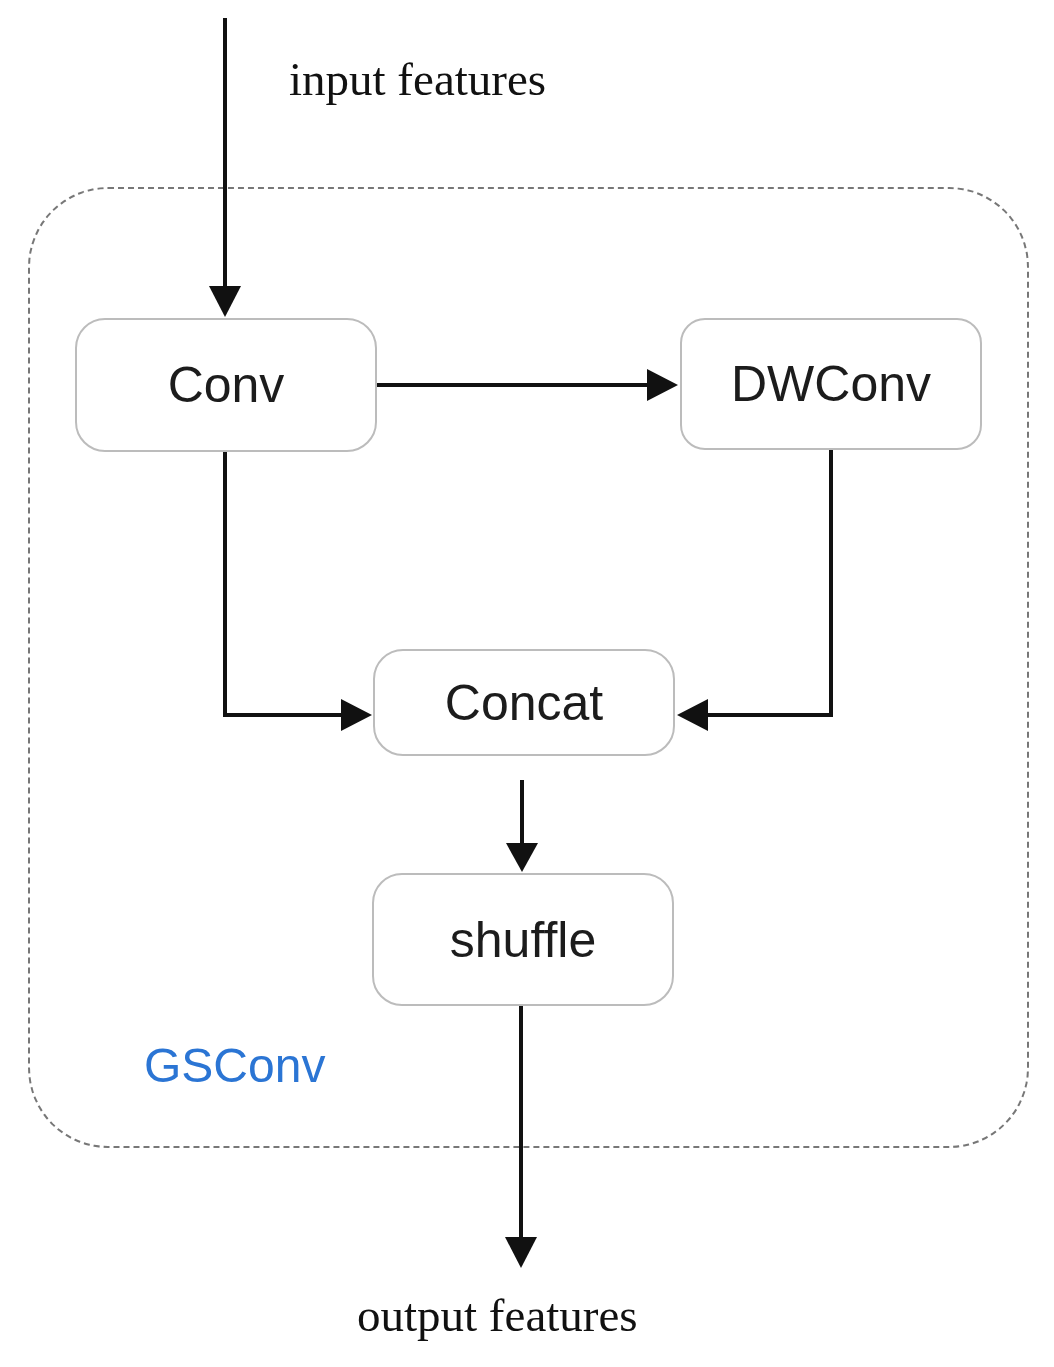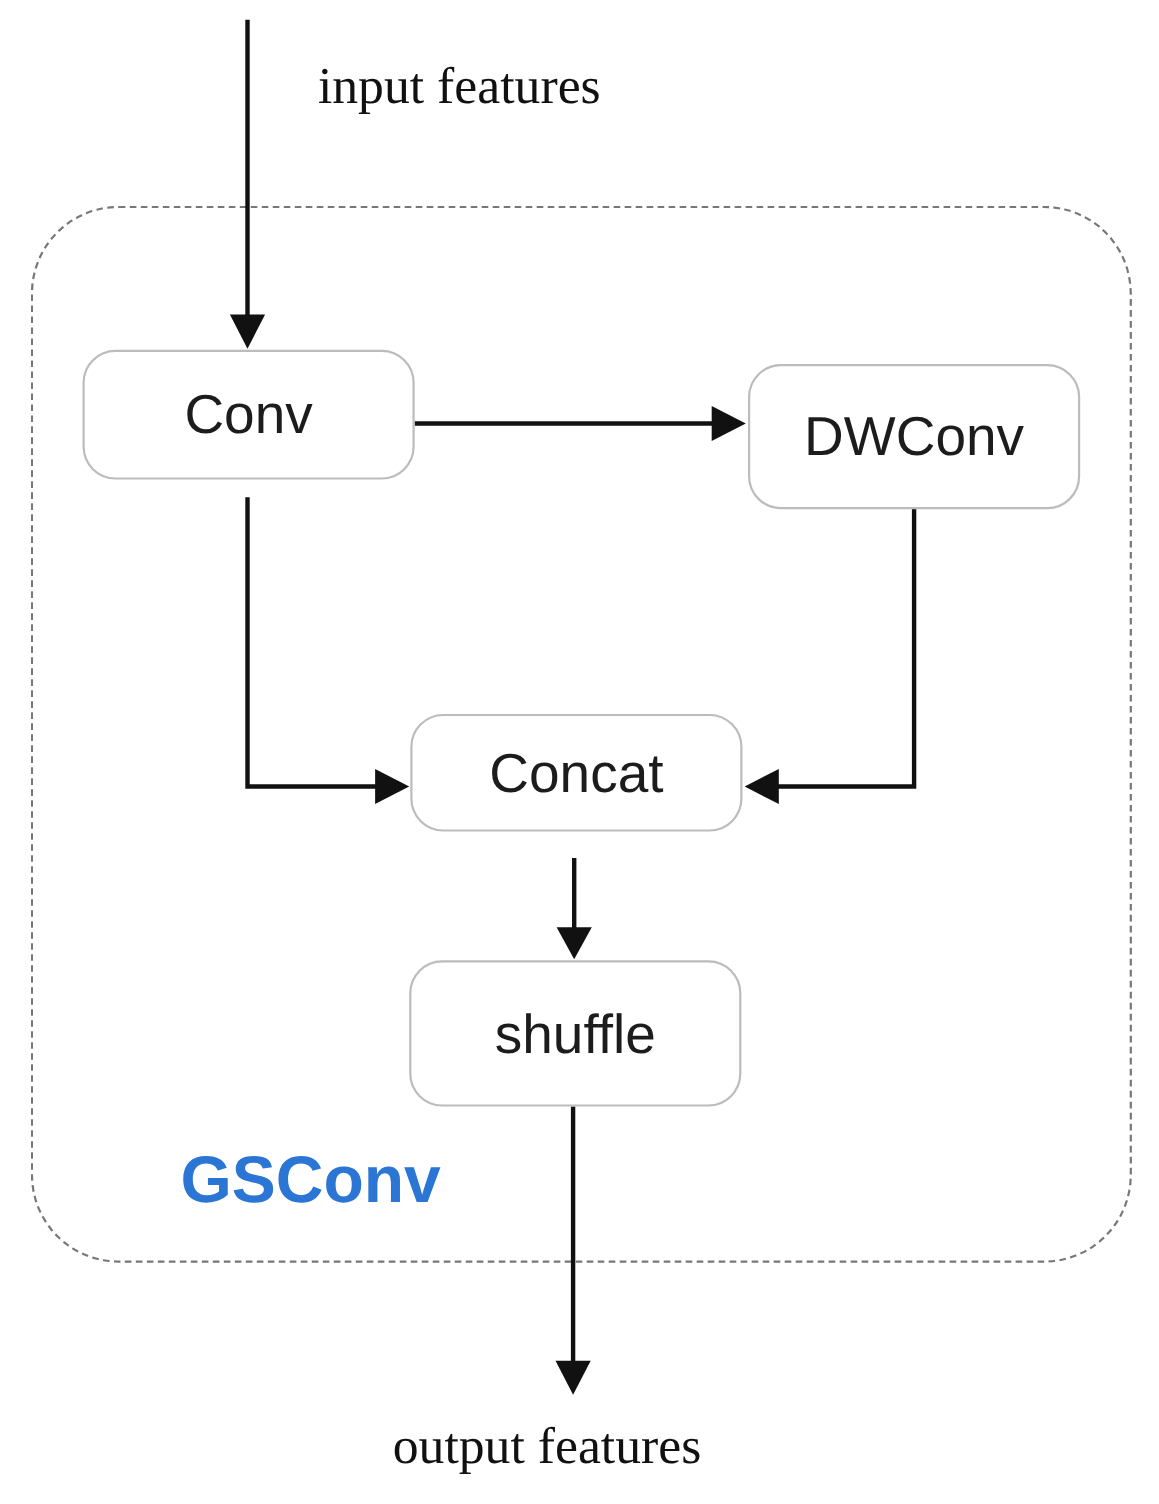--- a/index.html
+++ b/index.html
@@ -42,39 +42,39 @@
     position: absolute;
     background: #ffffff;
     border: 2px solid #bcbcbc;
     border-radius: 30px;
     display: flex;
     align-items: center;
     justify-content: center;
     font-size: 50px;
     color: #1c1c1c;
   }
-  .node-conv    { left: 75px;  top: 318px; width: 302px; height: 118px; }
-  .node-dwconv  { left: 680px; top: 331px; width: 302px; height: 132px; }
+  .node-conv    { left: 75px;  top: 318px; width: 302px; height: 134px; }
+  .node-dwconv  { left: 680px; top: 318px; width: 302px; height: 132px; border-radius: 25px; }
   .node-concat  { left: 373px; top: 649px; width: 302px; height: 107px; }
   .node-shuffle { left: 372px; top: 873px; width: 302px; height: 133px; }
   .io-label {
     position: absolute;
     font-family: "Liberation Serif", serif;
     font-size: 47px;
     color: #111111;
     white-space: nowrap;
   }
   .input-label  { left: 289px; top: 52px; }
   .output-label { left: 357px; top: 1288px; }
   .container-label {
     position: absolute;
-    left: 164px;
+    left: 144px;
     top: 1038px;
-    font-size: 60px;
-    font-weight: 700;
+    font-size: 48px;
+    font-weight: 400;
     white-space: nowrap;
   }
 </style>
 </head>
 <body>
 
 <div class="canvas">
 
   <div class="dashed-container"></div>
 

